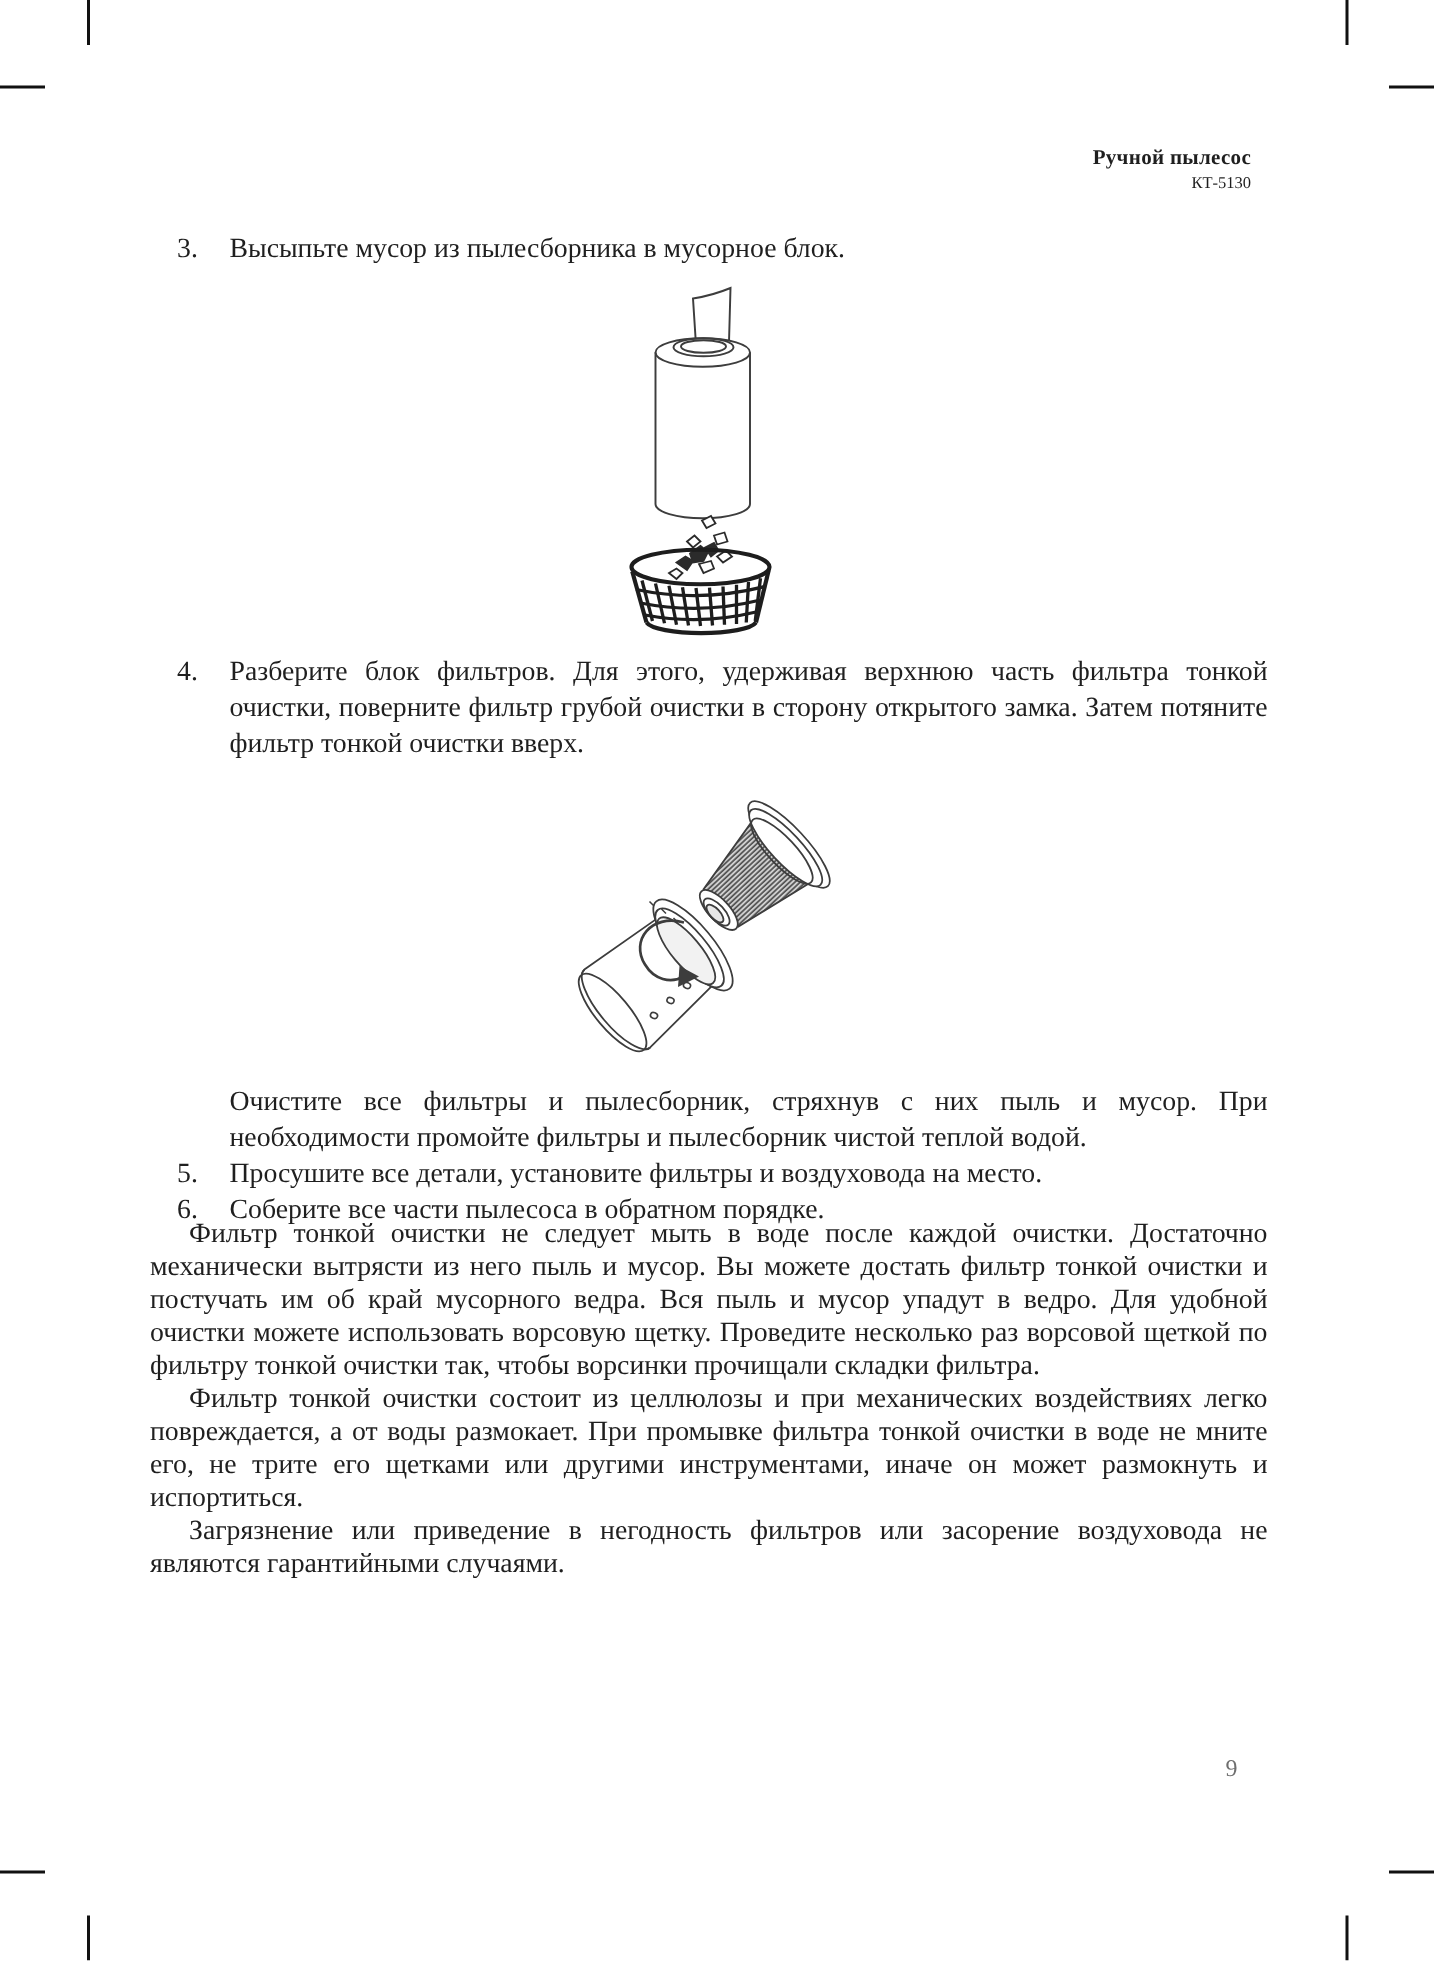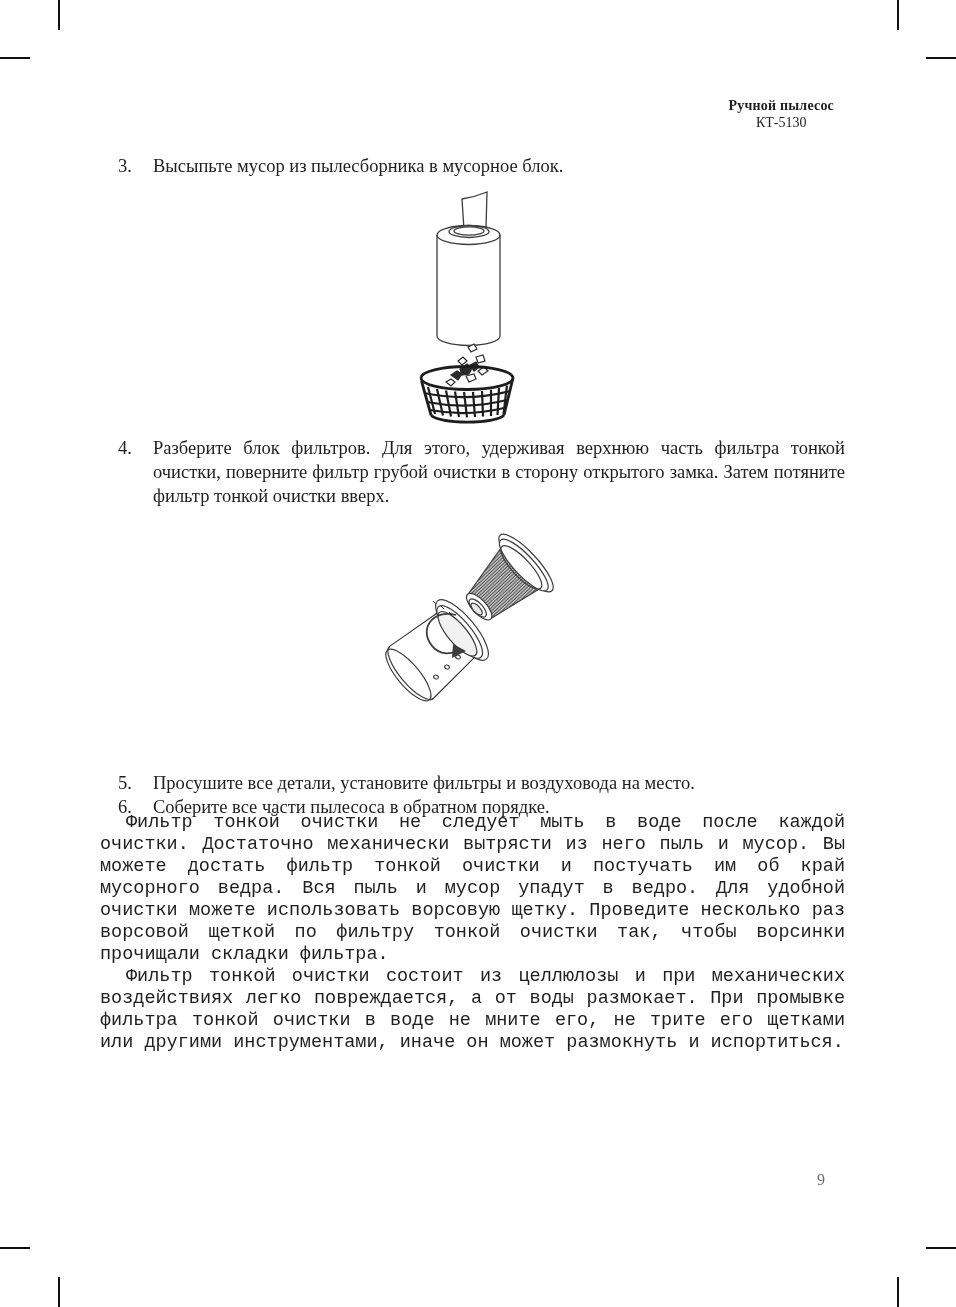--- a/index.html
+++ b/index.html
@@ -8,31 +8,31 @@
   .page { position:relative; width:956px; height:1307px; background:#fff; }
 
   
   .crop { position:absolute; background:#111; }
   .crop.v { width:2px; height:30px; }
   .crop.h { width:30px; height:2px; }
 
   
   .doc-header { position:absolute; top:97px; right:122px; text-align:right; line-height:17px; }
   .doc-header .product { font-weight:bold; font-size:14px; letter-spacing:0.2px; }
-  .doc-header .model  { font-size:14px;text-align:center; }
+  .doc-header .model  { font-size:11px; }
 
   
   .step { position:absolute; left:118px; width:727px; display:flex; font-size:18.5px; line-height:24px; }
   .step .num { flex:0 0 35px; }
   .step .txt { flex:1; text-align:justify; }
 
   .note { position:absolute; left:153px; width:692px; font-size:18.5px; line-height:24px; text-align:justify; }
 
   .paras { position:absolute; left:100px; top:812px; width:745px; font-size:18.5px; line-height:22px; text-align:justify; }
-  .paras p { text-indent:26px;font-family:Liberation Mono, monospace; }
+  .paras p { text-indent:26px; }
 
   .figure { position:absolute; }
 
   .page-num { position:absolute; left:817px; top:1171px; font-size:16px; color:#6e6e6e; }
 
   svg { display:block; }
 </style>
 </head>
 <body>
 
@@ -145,30 +145,32 @@
         <ellipse cx="0" cy="0" rx="11" ry="38" fill="#ffffff"></ellipse>
         <ellipse cx="3" cy="0" rx="10" ry="34" fill="#ffffff"></ellipse>
         <ellipse cx="6.5" cy="0" rx="9" ry="28.5"></ellipse>
         <ellipse cx="64" cy="0" rx="7" ry="17" fill="#ffffff"></ellipse>
         <ellipse cx="66" cy="0" rx="5" ry="11.5" fill="#ffffff"></ellipse>
         <ellipse cx="67.5" cy="0" rx="3.3" ry="7.5" fill="#e8e8e8"></ellipse>
       </g>
     </svg>
   </div>
 
+  <div class="note" style="top:723px;">Очистите все фильтры и пылесборник, стряхнув с них пыль и мусор. При необходимости промойте фильтры и пылесборник чистой теплой водой.</div>
 
   <div class="step" style="top:771px;">
     <span class="num">5.</span>
     <span class="txt">Просушите все детали, установите фильтры и воздуховода на место.</span>
   </div>
   <div class="step" style="top:795px;">
     <span class="num">6.</span>
     <span class="txt">Соберите все части пылесоса в обратном порядке.</span>
   </div>
 
   <div class="paras">
     <p>Фильтр тонкой очистки не следует мыть в воде после каждой очистки. Достаточно механически вытрясти из него пыль и мусор. Вы можете достать фильтр тонкой очистки и постучать им об край мусорного ведра. Вся пыль и мусор упадут в ведро. Для удобной очистки можете использовать ворсовую щетку. Проведите несколько раз ворсовой щеткой по фильтру тонкой очистки так, чтобы ворсинки прочищали складки фильтра.</p>
     <p>Фильтр тонкой очистки состоит из целлюлозы и при механических воздействиях легко повреждается, а от воды размокает. При промывке фильтра тонкой очистки в воде не мните его, не трите его щетками или другими инструментами, иначе он может размокнуть и испортиться.</p>
+    <p>Загрязнение или приведение в негодность фильтров или засорение воздуховода не являются гарантийными случаями.</p>
   </div>
 
   <div class="page-num">9</div>
 
 </div>
 
 </body></html>

